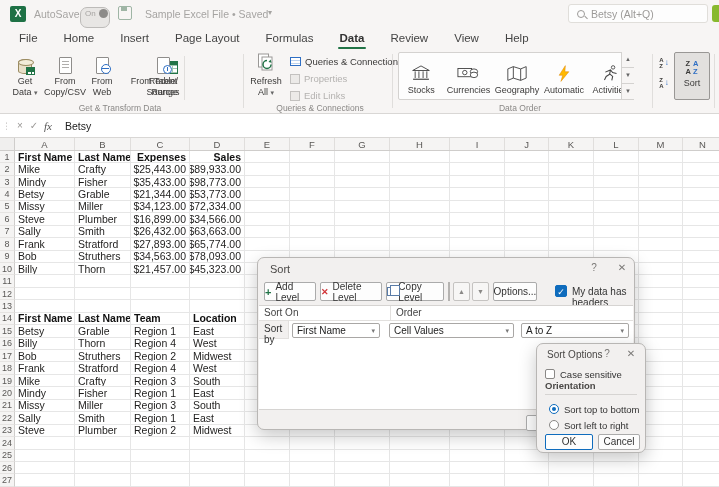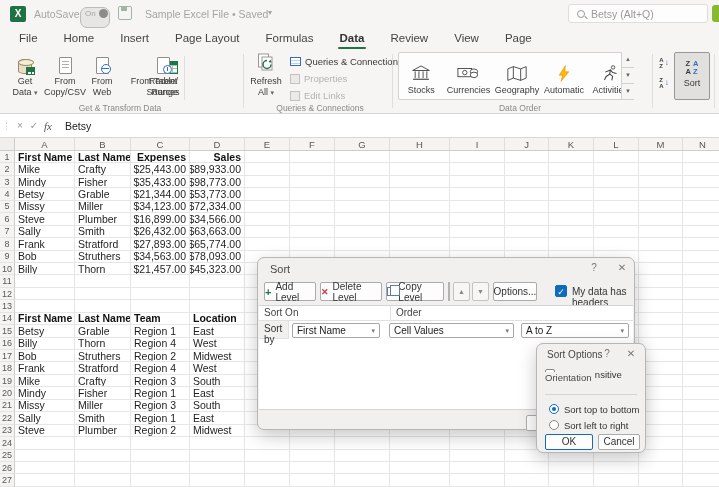--- a/index.html
+++ b/index.html
@@ -116,21 +116,21 @@
   .dd .caret { margin-left:auto; color:#777; }
   .dlg-btn { position:absolute; height:16px; background:#fdfdfd; border:1px solid #ababab; border-radius:2px; text-align:center; font-size:10px; color:#333; line-height:14px; }
   #sort-ok { left:268px; top:157px; width:52px; }
   #sort-cancel { left:326px; top:157px; width:46px; }
 
   #opts-dlg { left:536px; top:343px; width:110px; height:110px; z-index:20; }
   #opts-dlg .dlg-title { left:10px; font-size:10px; }
   #opts-dlg .dlg-help { left:62px; } #opts-dlg .dlg-close { left:86px; }
   .cs-chk { position:absolute; left:8px; top:25px; width:10px; height:10px; border:1px solid #8a8886; border-radius:2px; background:#fff; }
   .cs-label { position:absolute; left:23px; top:25px; font-size:9.5px; }
-  .orient-label { position:absolute; left:8px; top:28px; font-size:9.5px; color:#4a4846; background:#f2f0ef; padding-right:4px; z-index:1; }
+  .orient-label { position:absolute; left:8px; top:36px; font-size:9.5px; color:#4a4846; background:#f2f0ef; padding-right:4px; z-index:1;font-weight:bold; }
   .orient-line { position:absolute; left:8px; right:8px; top:50px; height:1px; background:#d6d4d2; }
   .radio { position:absolute; width:10px; height:10px; border-radius:50%; border:1px solid #8a8886; background:#fff; }
   .radio.sel { border:1px solid #0f6cbd; }
   .radio.sel::after { content:""; position:absolute; left:2px; top:2px; width:4px; height:4px; border-radius:50%; background:#0f6cbd; }
   .radio1 { left:12px; top:60px; } .radio2 { left:12px; top:76px; }
   .radio-label1 { position:absolute; left:27px; top:60px; font-size:9.5px; }
   .radio-label2 { position:absolute; left:27px; top:76px; font-size:9.5px; }
   #opts-ok { left:8px; top:90px; width:48px; border:1px solid #0f6cbd; }
   #opts-cancel { left:61px; top:90px; width:42px; }
 
@@ -160,21 +160,21 @@
 
   <div id="menubar">
       <div class="mtab">File</div>
       <div class="mtab">Home</div>
       <div class="mtab">Insert</div>
       <div class="mtab">Page Layout</div>
       <div class="mtab">Formulas</div>
       <div class="mtab active">Data</div>
       <div class="mtab">Review</div>
       <div class="mtab">View</div>
-      <div class="mtab">Page</div>
+      <div class="mtab">Help</div>
     </div>
 
   <div id="ribbon">
 
     <div class="bigbtn" style="left:6px;width:38px;">
       <span class="ic">
           <span class="cylinder">
             <span class="minigrid"></span>
           </span>
         </span>

